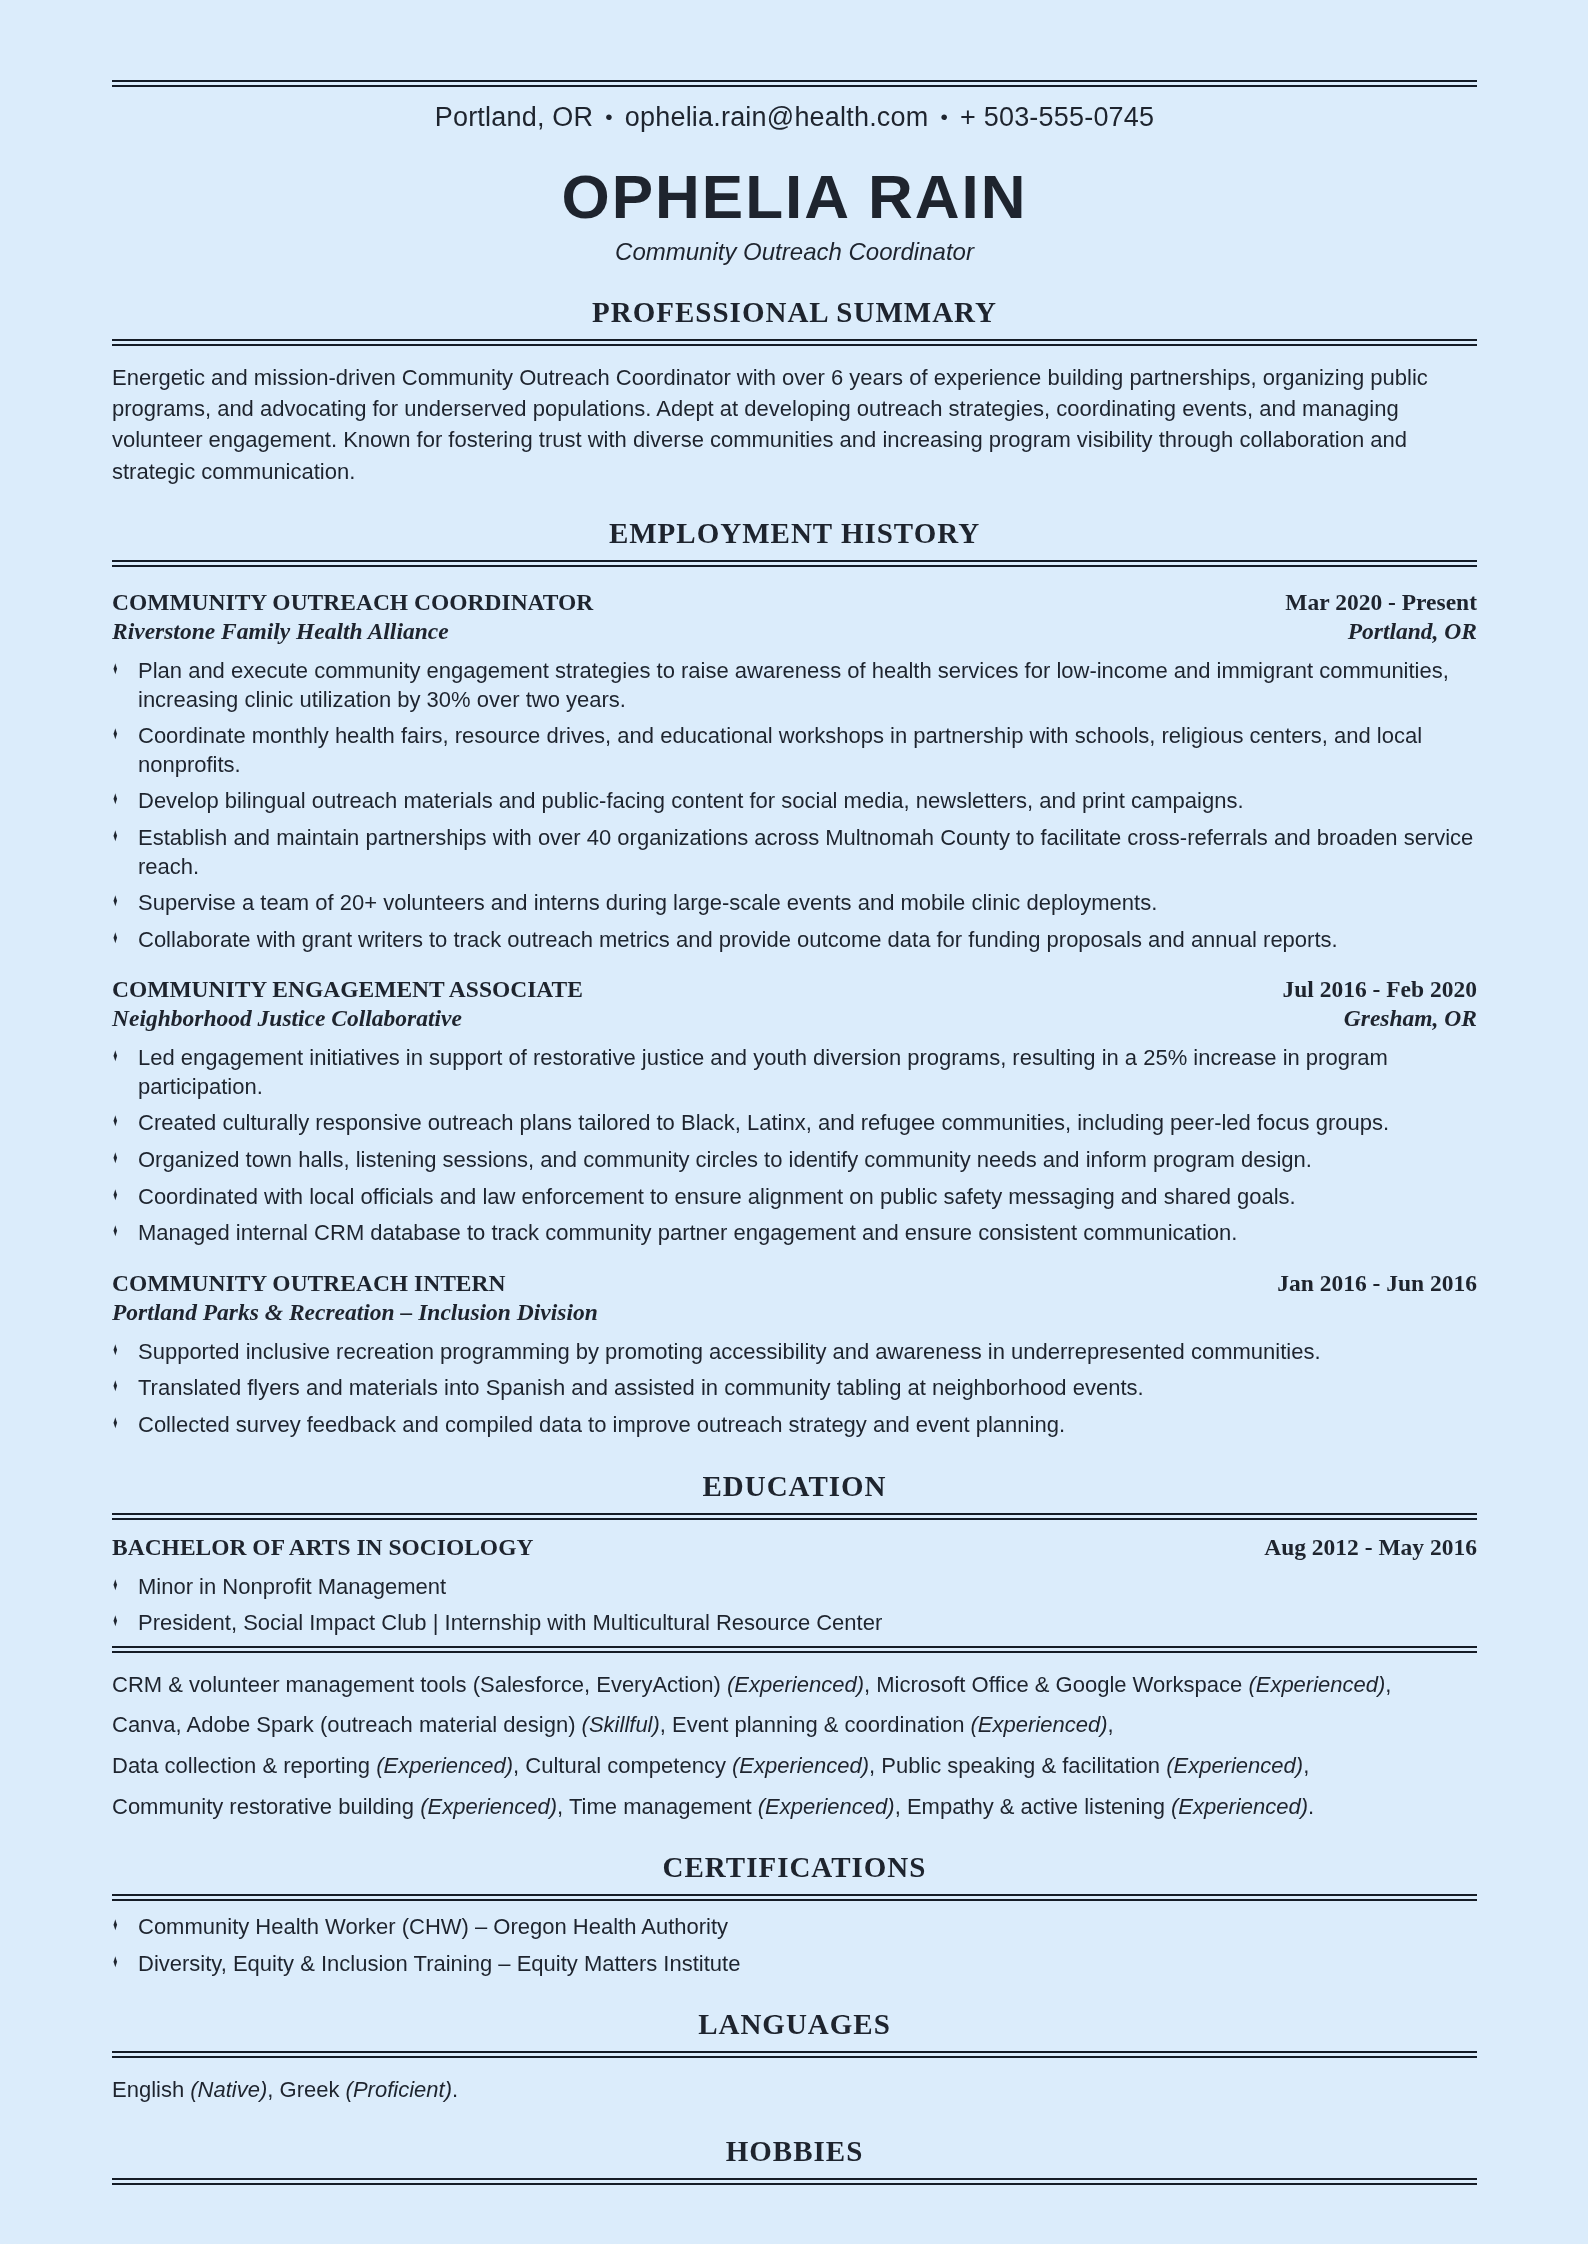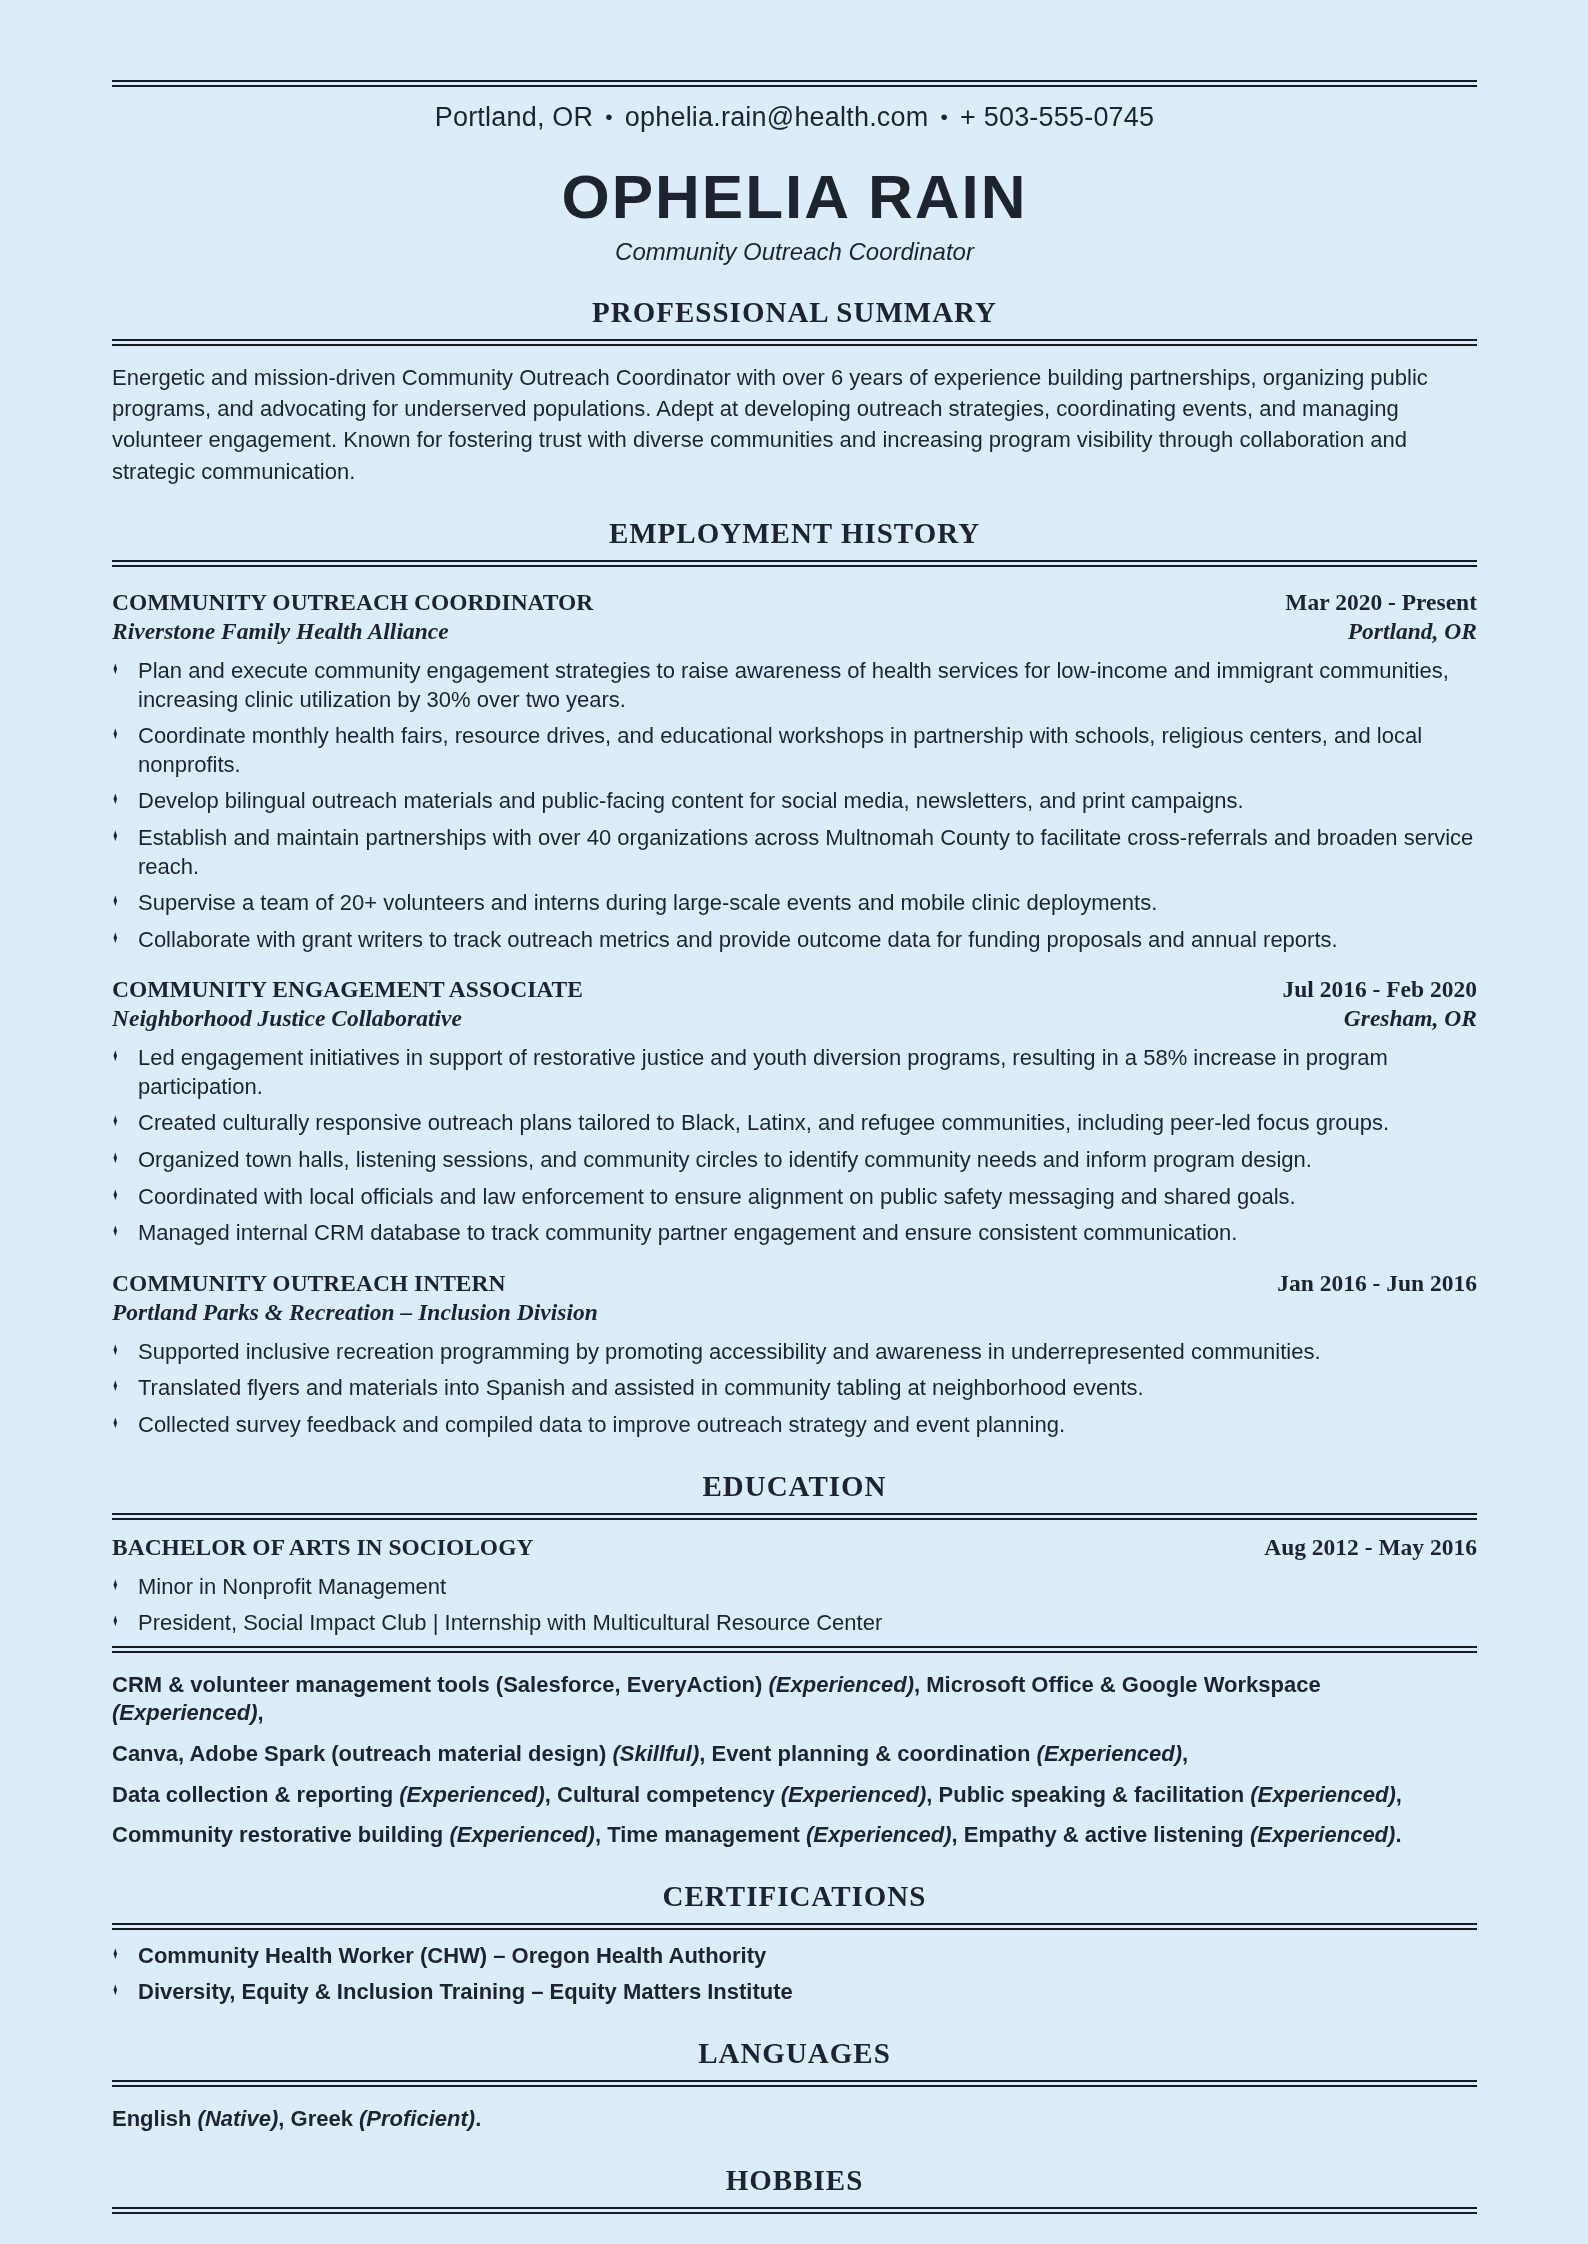--- a/index.html
+++ b/index.html
@@ -76,21 +76,21 @@
     line-height:1.3;
   }
   .blt{
     flex:0 0 26px;
     padding-left:3px;
     font-size:18px;
     transform:scaleX(.45);
     transform-origin:left center;
   }
   .btx{flex:1 1 auto;}
-  .par{margin-top:18px;line-height:1.3;font-weight:bold;}
+  .par{margin-top:18px;line-height:1.3;}
   .skline{margin-bottom:12px;}
   .skline:last-child{margin-bottom:0;}
   i{font-style:italic;}
 </style>
 </head>
 <body>
 
 <div class="content">
 
   <div class="rule top-rule"></div>
@@ -151,21 +151,21 @@
       <div>COMMUNITY ENGAGEMENT ASSOCIATE</div>
       <div>Jul 2016 - Feb 2020</div>
     </div>
     <div class="jrow ital">
       <div>Neighborhood Justice Collaborative</div>
       <div>Gresham, OR</div>
     </div>
     <ul class="blist">
       <li>
           <span class="blt">♦</span>
-          <span class="btx">Led engagement initiatives in support of restorative justice and youth diversion programs, resulting in a 58% increase in program participation.</span>
+          <span class="btx">Led engagement initiatives in support of restorative justice and youth diversion programs, resulting in a 25% increase in program participation.</span>
         </li>
       <li>
           <span class="blt">♦</span>
           <span class="btx">Created culturally responsive outreach plans tailored to Black, Latinx, and refugee communities, including peer-led focus groups.</span>
         </li>
       <li>
           <span class="blt">♦</span>
           <span class="btx">Organized town halls, listening sessions, and community circles to identify community needs and inform program design.</span>
         </li>
       <li>

